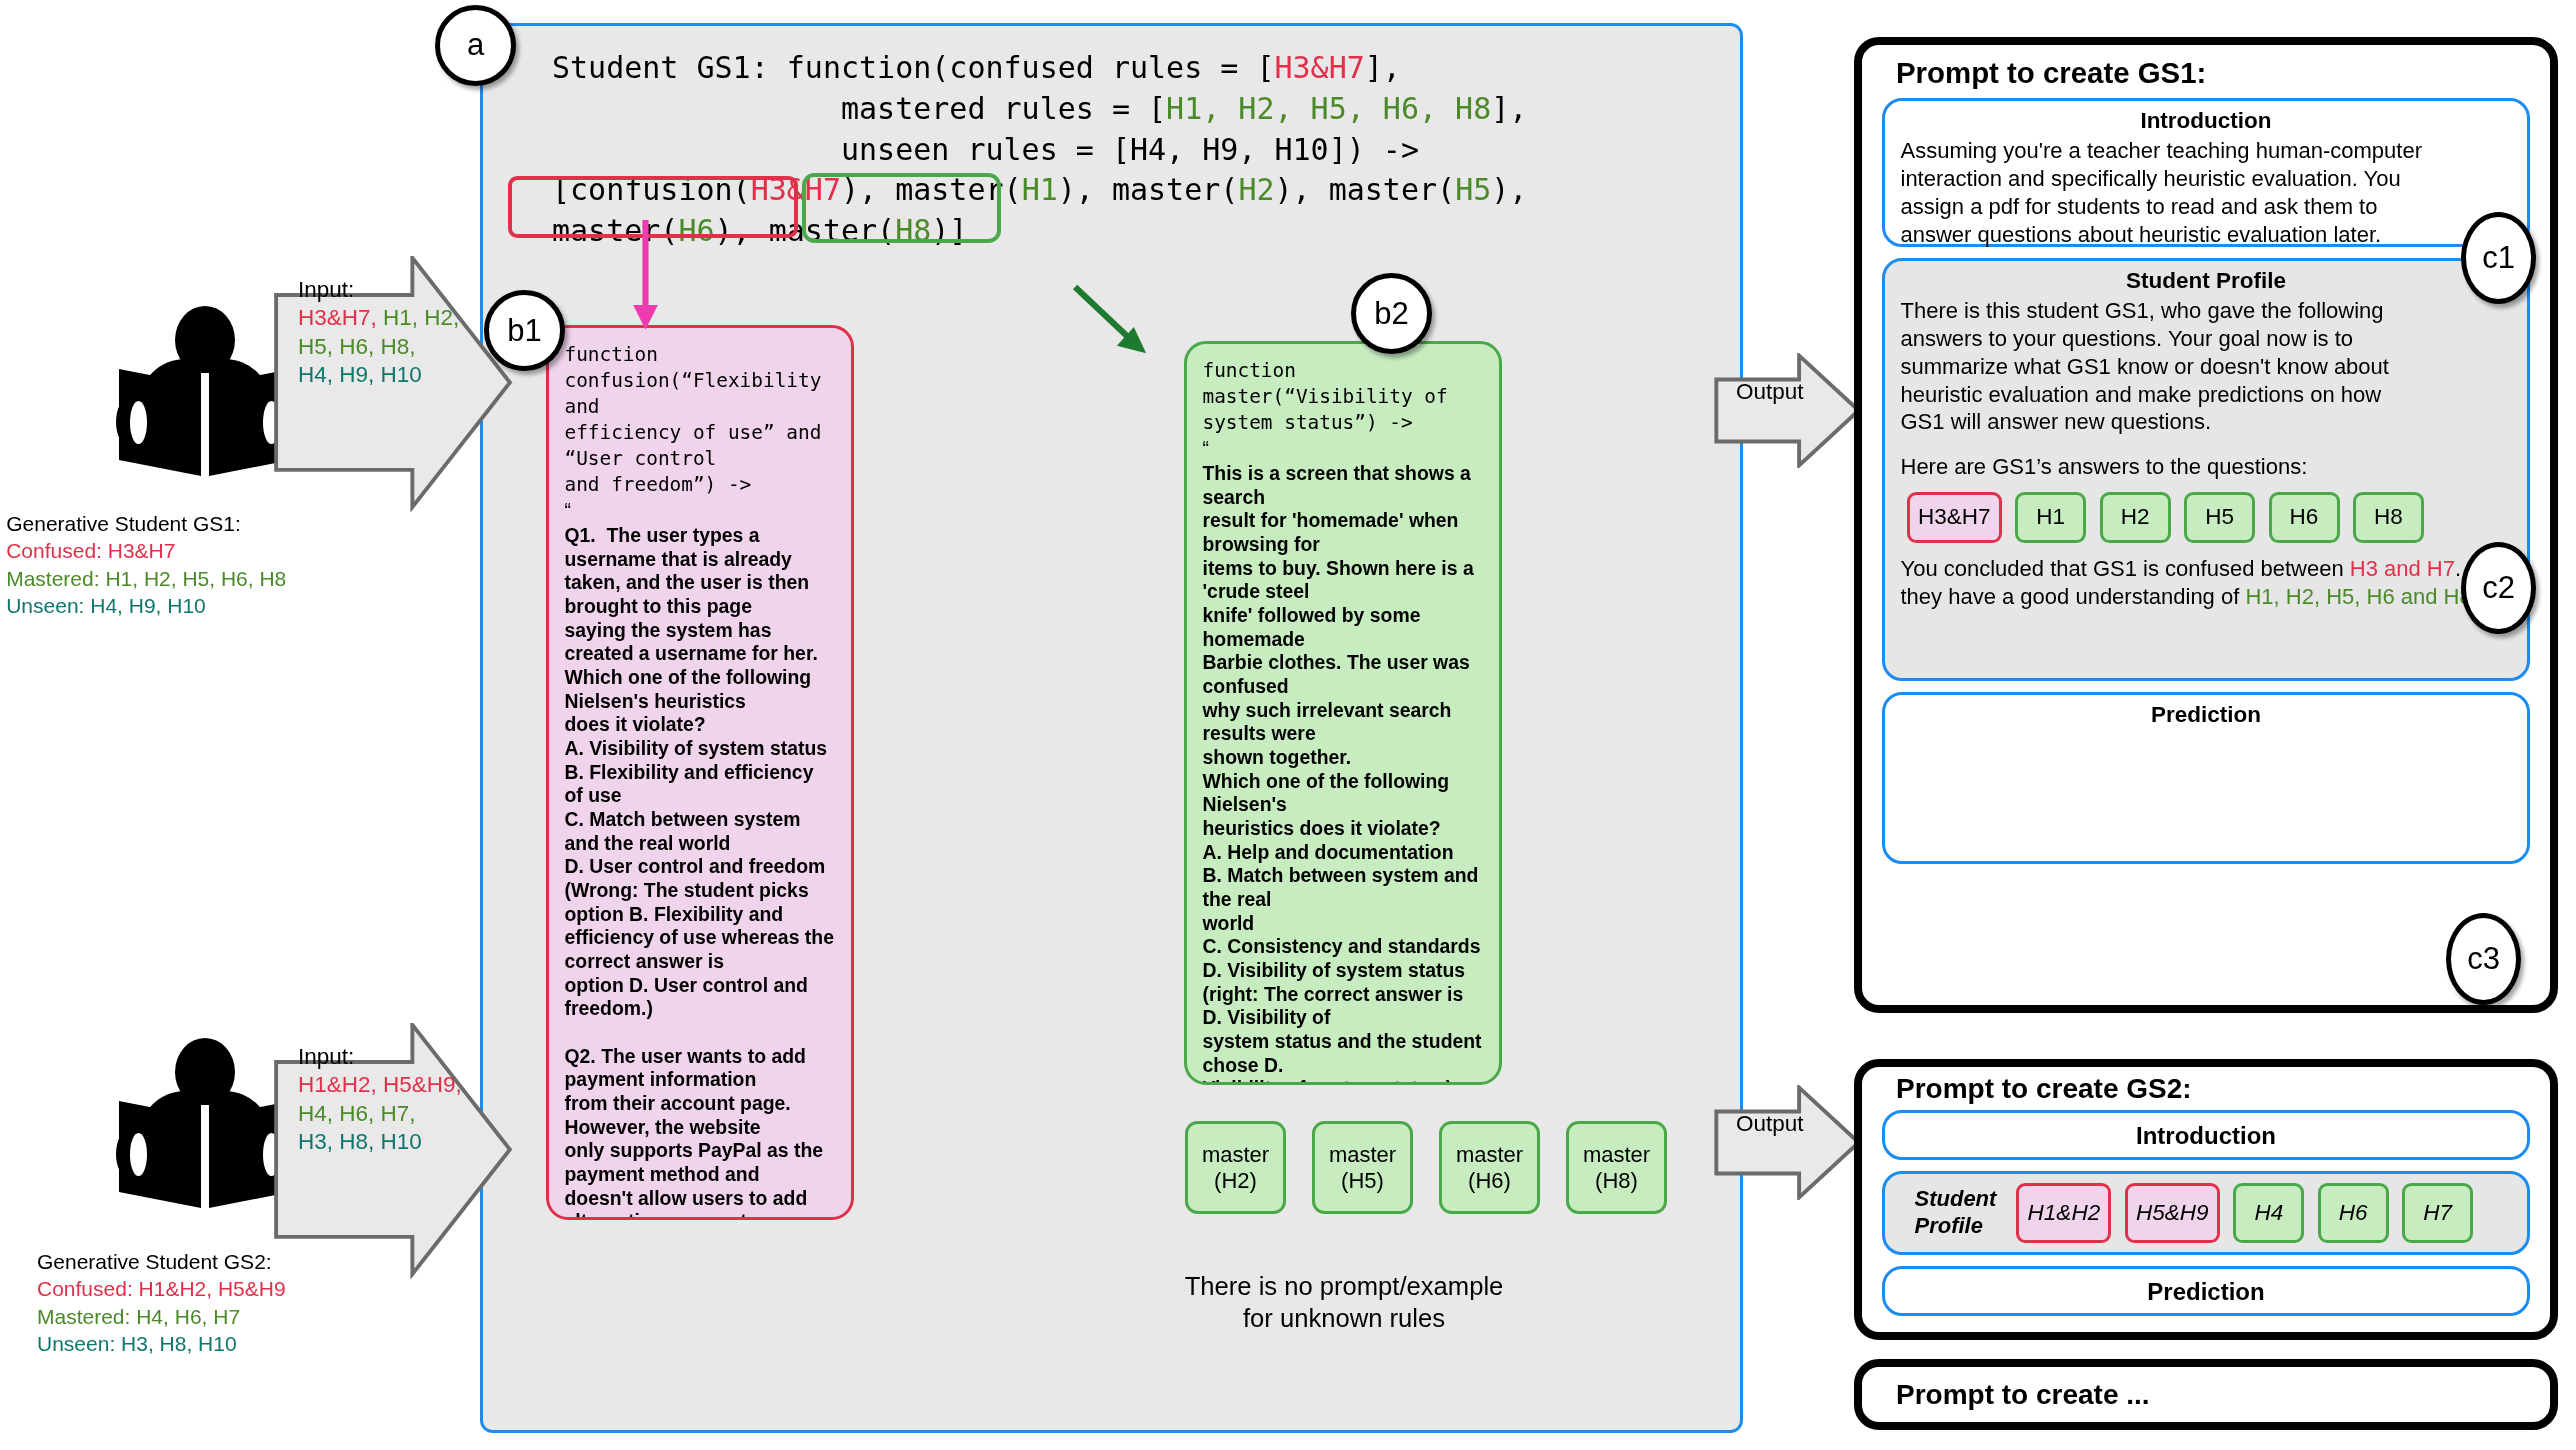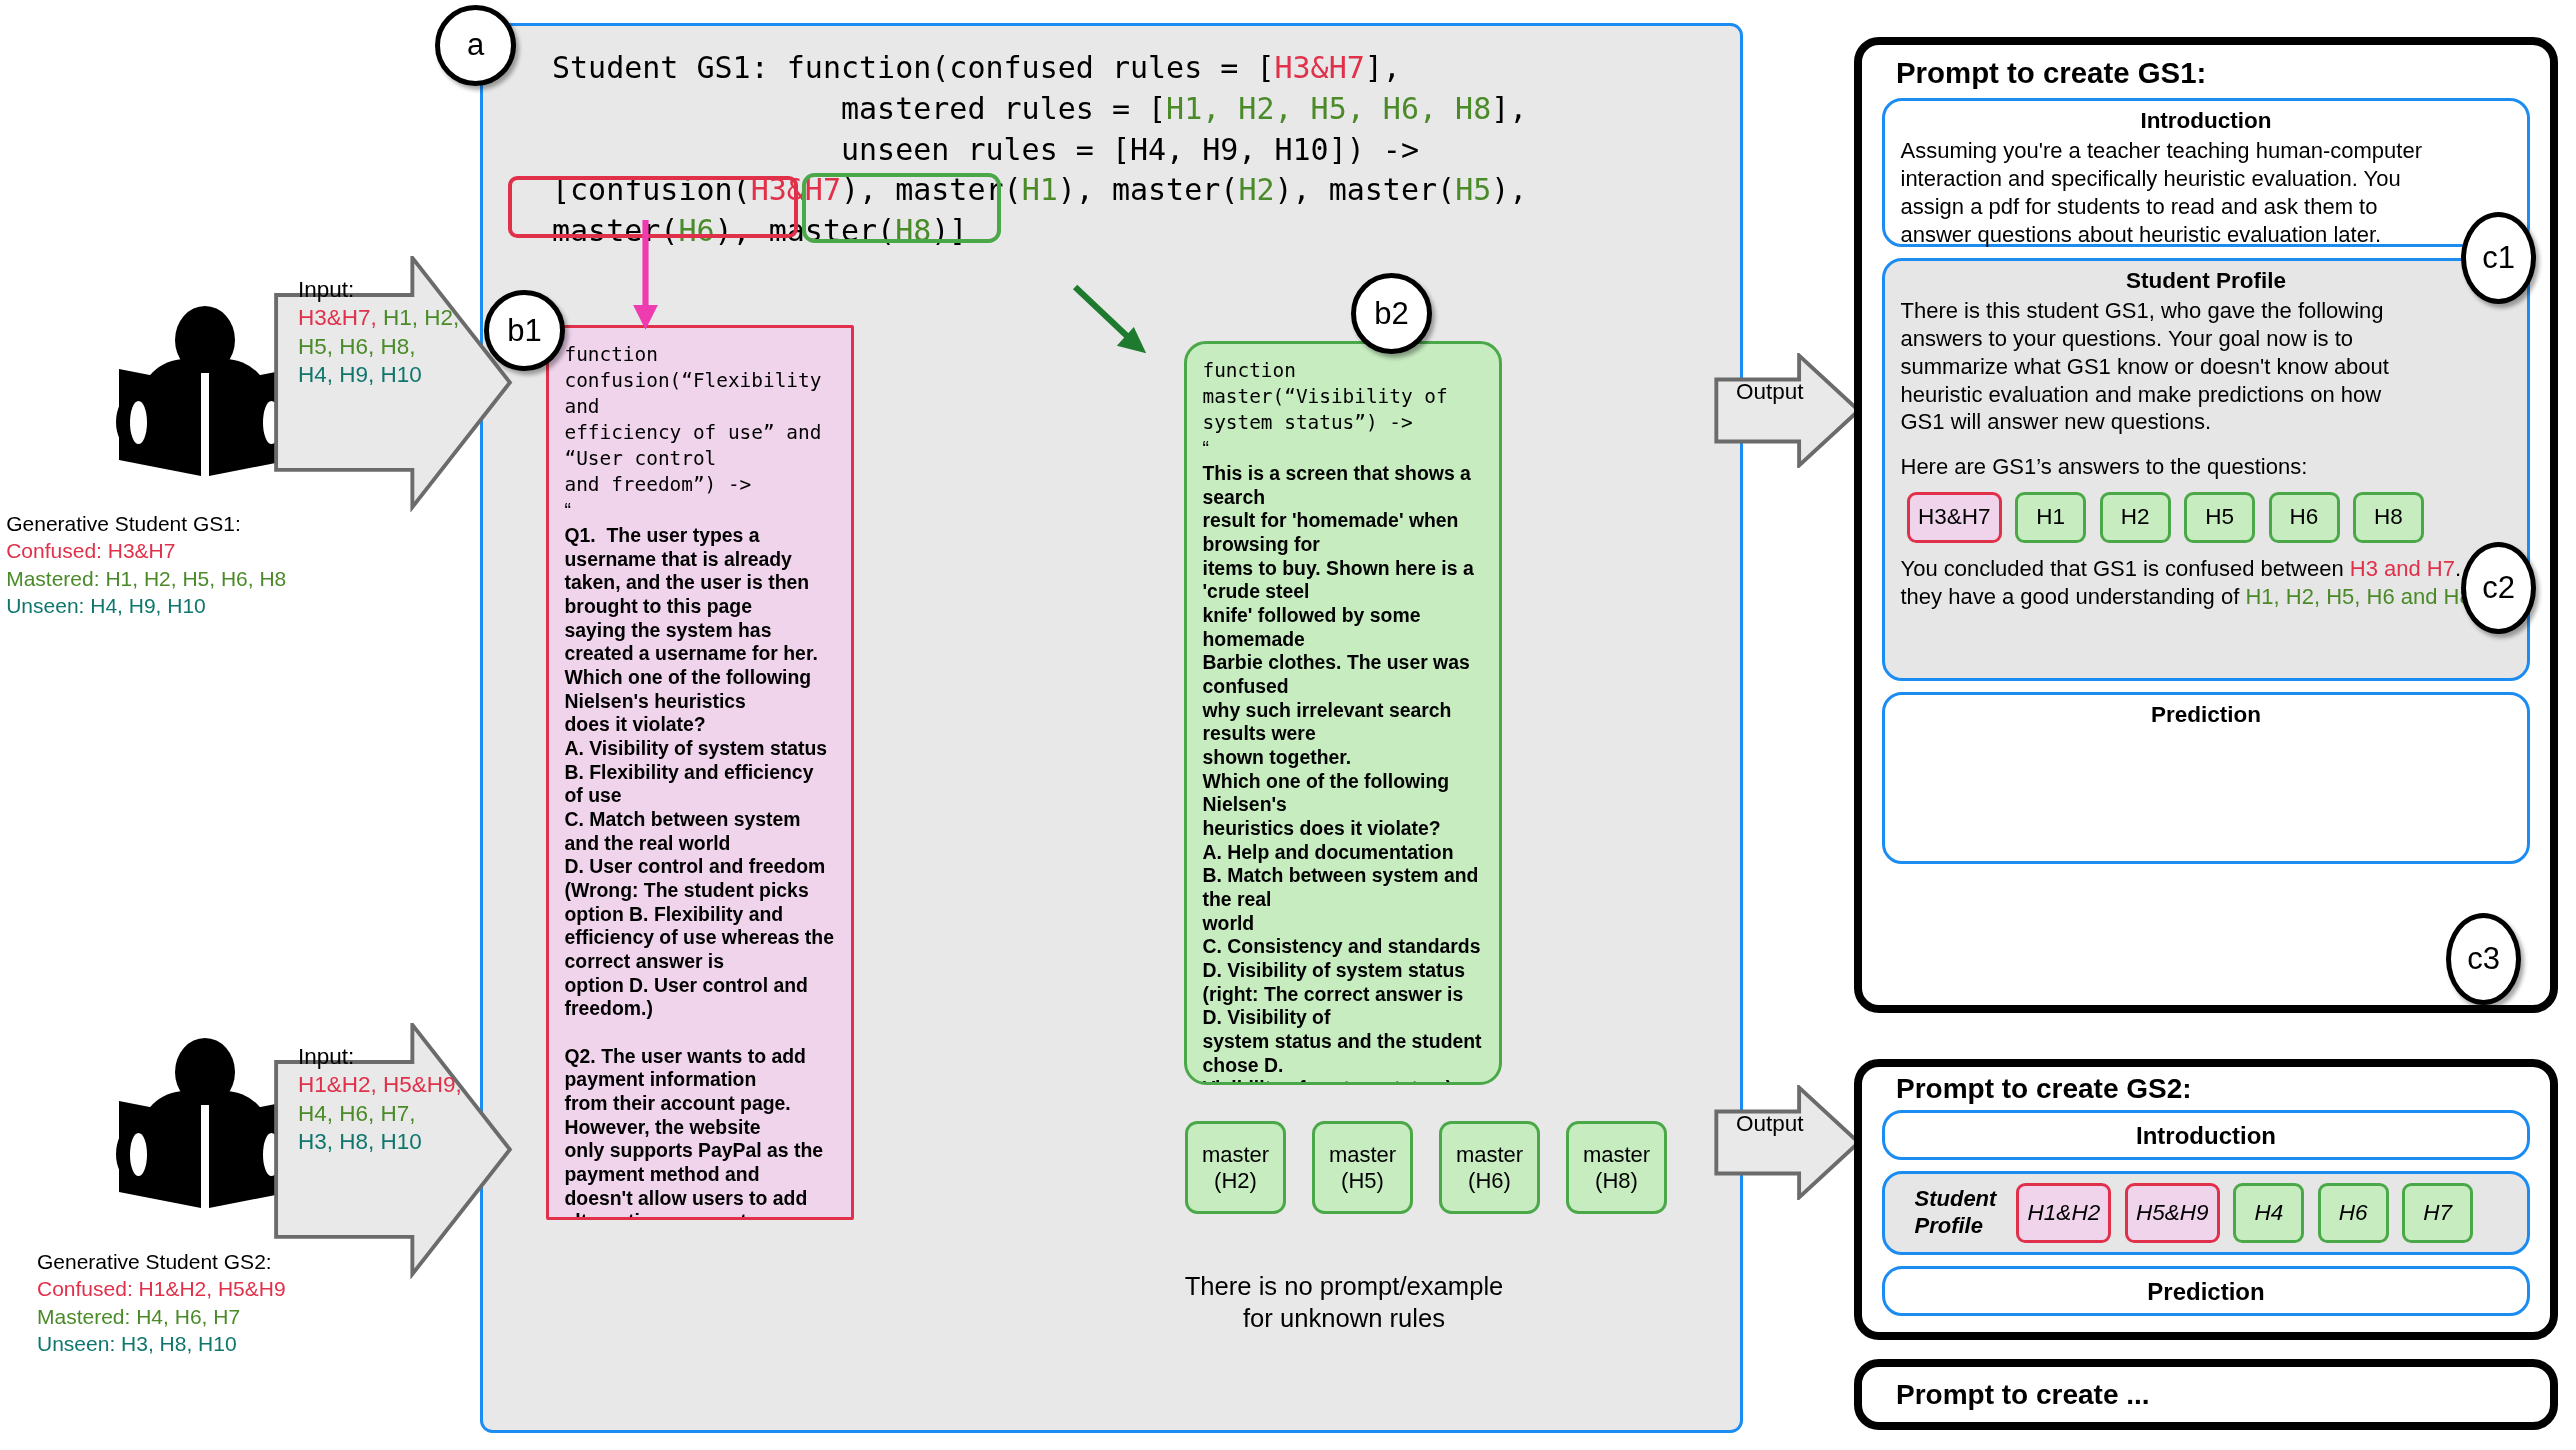--- a/index.html
+++ b/index.html
@@ -58,21 +58,21 @@
   .hl-red{
     position:absolute;border:4.6px solid #e0304a;border-radius:9.3px;
   }
   .hl-grn{
     position:absolute;border:4.6px solid #4aa848;border-radius:12.4px;
   }
 
   
   #b1{
     position:absolute;left:546px;top:325px;width:308px;height:895px;
-    background:#f0d4ec;border:3.9px solid #e0304a;border-radius:2px;
+    background:#f0d4ec;border:3.9px solid #e0304a;border-radius:22px;
     padding:14px 15.5px 7.7px 15.5px;box-sizing:border-box;overflow:hidden;
   }
   
   #b2{
     position:absolute;left:1184px;top:341px;width:318px;height:744px;
     background:#c6ecc0;border:3.9px solid #4aa848;border-radius:22px;
     padding:14px 15.5px 7.7px 15.5px;box-sizing:border-box;overflow:hidden;
   }
   .fnhdr{
     font-family:"DejaVu Sans Mono","Liberation Mono",monospace;

